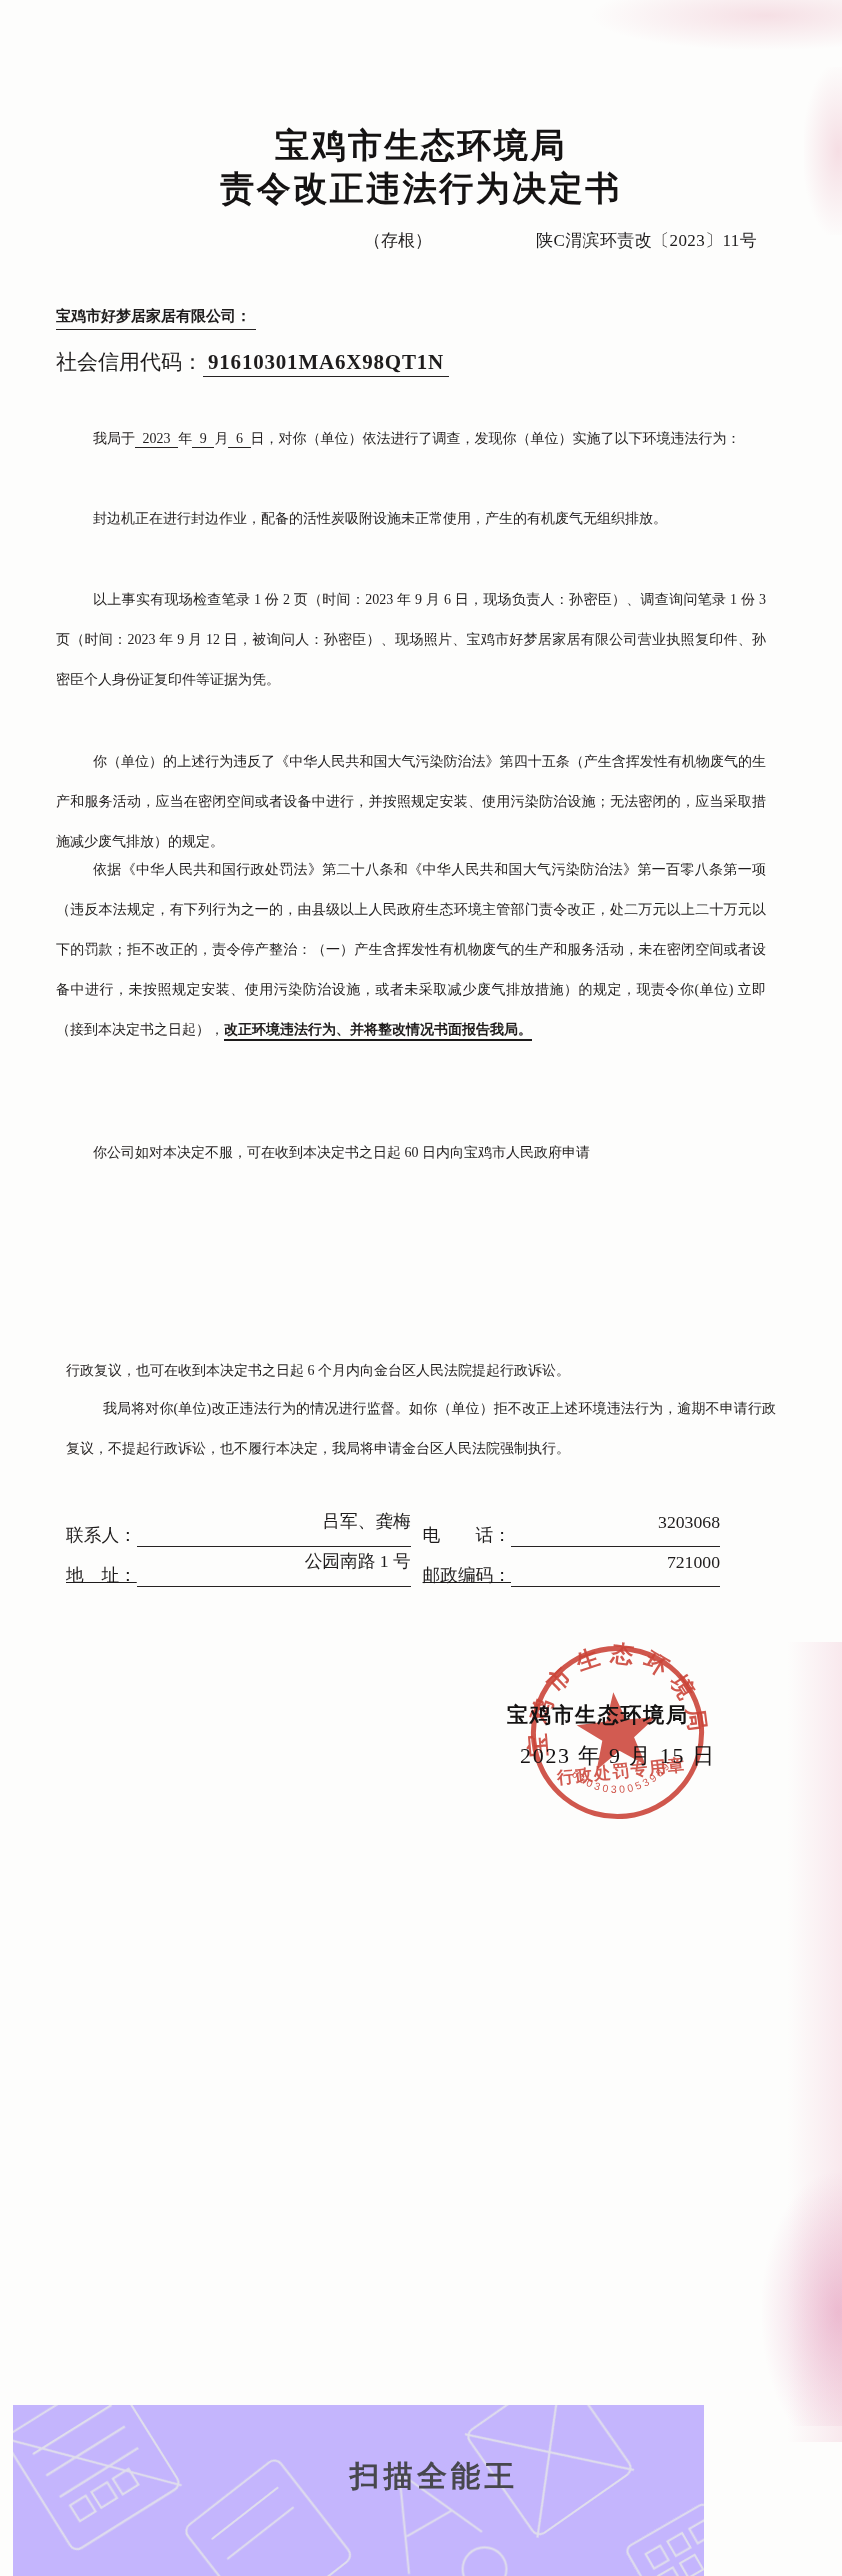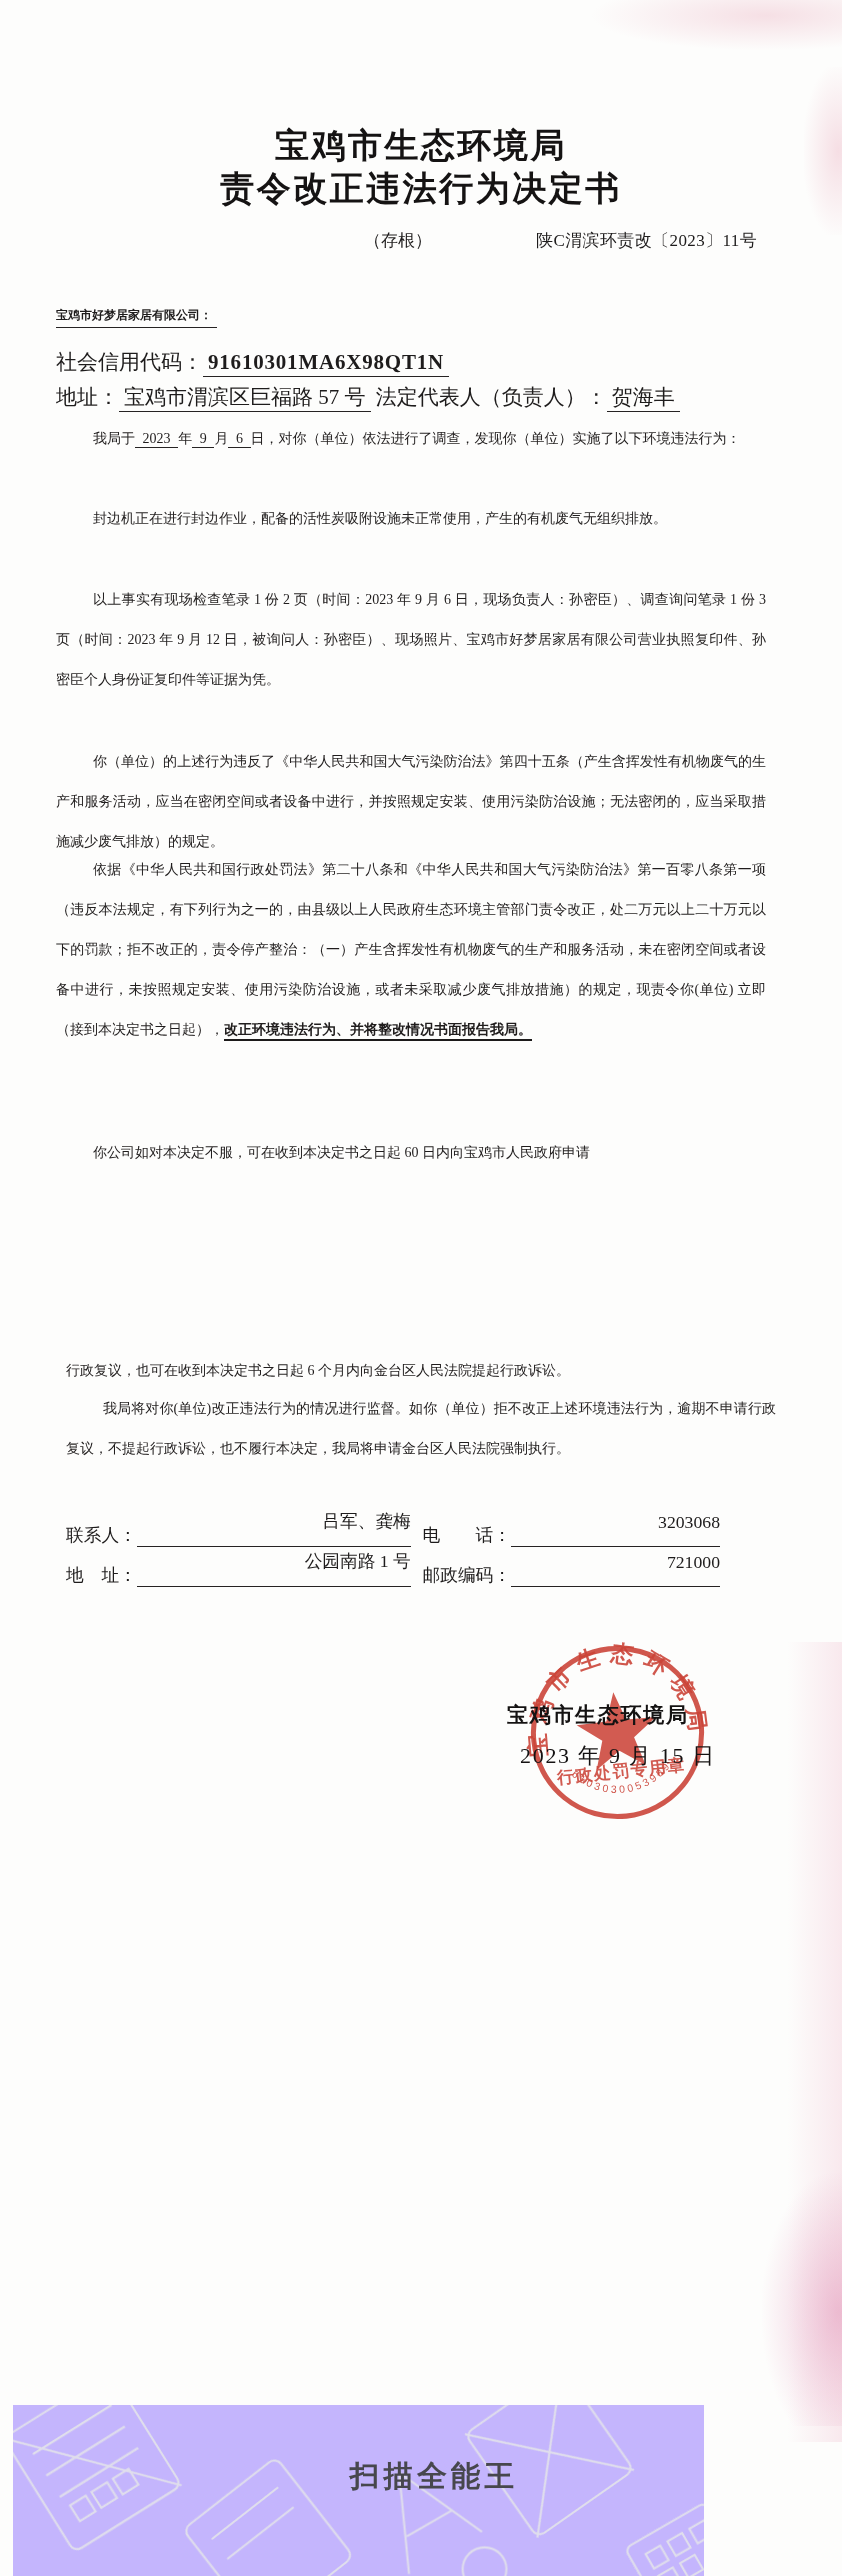--- a/index.html
+++ b/index.html
@@ -25,41 +25,41 @@
   .doc-agency, .doc-title {
     left:0; width:842px; text-align:center;
     font-size:34px; font-weight:700; letter-spacing:2.5px; color:#151313;
   }
   .doc-agency { top:123px; }
   .doc-title  { top:166px; }
   .ref-row { top:229px; left:0; width:842px; font-size:17px; }
   .stub    { position:absolute; left:364px; }
   .doc-num { position:absolute; left:536px; letter-spacing:0.4px; }
   .recipient {
-    left:56px; top:307px; font-size:12px; font-weight:600;
+    left:56px; top:307px; font-size:15px; font-weight:600;
     border-bottom:1.7px solid #262323; padding:0 5px 2.5px 0;
   }
   .line { font-size:21px; }
   .credit-row { left:56px; top:348px; }
   .addr-row   { left:56px; top:383px; }
   .u  { border-bottom:1.7px solid #262323; padding:0 5px 1.7px 5px; }
   .u-strong { font-weight:600; letter-spacing:0.8px; }
   .para {
     left:56px; width:710px; font-size:14px; line-height:40px;
     text-align:justify; text-justify:inter-character; color:#201d1d;
   }
   .indent { text-indent:37px; }
   .p1 { top:419px; }  .p2 { top:499px; }  .p3 { top:580px; }
   .p4 { top:742px; }  .p5 { top:850px; } .p6a { top:1133px; }
   .p6b { top:1351px; left:66px; } .p7 { top:1389px; left:66px; }
   .u-num { border-bottom:1.7px solid #262323; padding:0 7.6px 0.8px 7.6px; }
   .emph { font-weight:700; border-bottom:2.1px solid #1c1a1a; padding-bottom:1.7px; }
   
   .contact-row { left:66px; width:724px; font-size:17.7px; white-space:nowrap; }
-  .c1 { top:1509px; } .c2 { top:1549px; }
+  .c1 { top:1509px; } .c2 { top:1549px;text-decoration:underline; }
   .blank {
     display:inline-block; border-bottom:1.7px solid #262323;
     text-align:right; padding-bottom:13px; vertical-align:bottom;
   }
   .blank-wide   { width:274px; }
   .blank-narrow { width:209px; margin-right:0; }
   .c-label2 { margin-left:11.8px; }
   
   .seal-wrap { left:525px; top:1640px; width:185px; height:185px; transform:rotate(-6deg); opacity:.93; }
   .stamp-org  { left:507px; top:1701px; font-size:21px; letter-spacing:1.7px; color:#141212; font-weight:600; }
@@ -93,24 +93,20 @@
     <span class="stub">（存根）</span>
     <span class="doc-num">陕C渭滨环责改〔2023〕11号</span>
   </div>
 
   <div class="abs recipient">宝鸡市好梦居家居有限公司：</div>
 
   <div class="abs line credit-row">
     <span>社会信用代码：</span><span class="u u-strong">91610301MA6X98QT1N</span>
   </div>
 
-  <div class="abs line addr-row">
-    <span>地址：</span><span class="u">宝鸡市渭滨区巨福路 57 号</span>
-    <span>法定代表人（负责人）：</span><span class="u">贺海丰</span>
-  </div>
 
   <div class="abs para indent p1">
     <span>我局于</span><span class="u-num">2023</span><span>年</span><span class="u-num">9</span><span>月</span><span class="u-num">6</span><span>日，对你（单位）依法进行了调查，发现你（单位）实施了以下环境违法行为：</span>
   </div>
 
   <div class="abs para indent p2">封边机正在进行封边作业，配备的活性炭吸附设施未正常使用，产生的有机废气无组织排放。</div>
 
   <div class="abs para indent p3">以上事实有现场检查笔录 1 份 2 页（时间：2023 年 9 月 6 日，现场负责人：孙密臣）、调查询问笔录 1 份 3 页（时间：2023 年 9 月 12 日，被询问人：孙密臣）、现场照片、宝鸡市好梦居家居有限公司营业执照复印件、孙密臣个人身份证复印件等证据为凭。</div>
 
   <div class="abs para indent p5">

